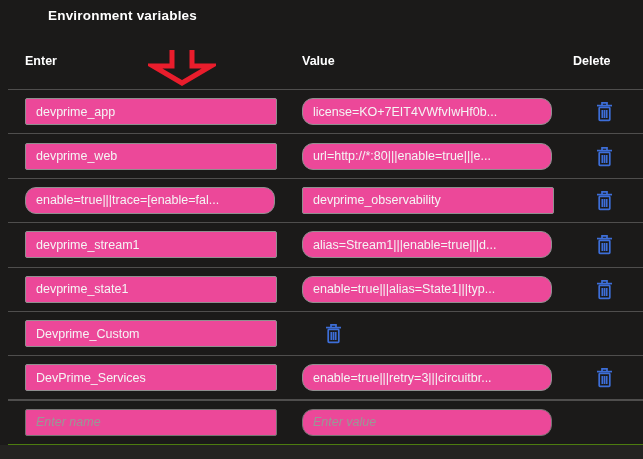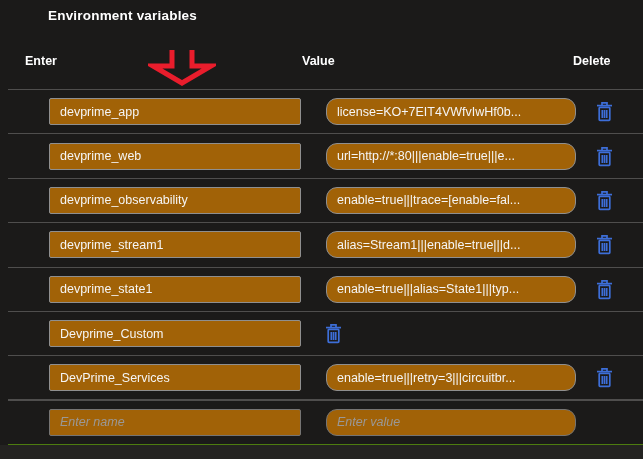--- a/index.html
+++ b/index.html
@@ -35,29 +35,28 @@
     height:44.4px;
     border-top:1px solid #4f4e4d;
   }
   .rows-wrap .data-row:last-child,
   .new-row { border-top:1px solid #4f4e4d; border-bottom:1px solid #4f4e4d; }
   .new-row { height:44.4px; border-bottom:none; }
   .new-row-outer { border-bottom:4px solid #4d7c0f; }
 
   .cell-input {
     height:27px; box-sizing:border-box;
-    background:#a16207;
+    background:#ec4899;
     border:1px solid #8f8f8f;
     border-radius:2px;
     color:#f5f5f5;
     font-family:"Liberation Sans", sans-serif;
     font-size:12.5px;
     padding:0 10px;
     outline:none;
-    margin-left:24px;
   }
   .name-input  { width:252px; }
   .value-input { width:250px;border-radius:11px; }
 
   .new-row .cell-input { border-color:#757473; }
   .cell-input::placeholder { color:#9a9896; font-style:italic; opacity:1; }
 
   .delete-btn {
     background:none; border:none; padding:0; margin:0 0 0 22px;
     width:18px; height:21px; cursor:pointer; display:block; line-height:0;
@@ -114,22 +113,22 @@
           <rect x="3.2" y="6.4" width="10.6" height="13" rx="0.8"></rect>
           <line x1="6.3" y1="9" x2="6.3" y2="17"></line>
           <line x1="8.5" y1="9" x2="8.5" y2="17"></line>
           <line x1="10.7" y1="9" x2="10.7" y2="17"></line>
         </svg>
       </button>
     </div>
   </div>
 
   <div class="grid-row data-row">
+    <div><input class="cell-input value-input" type="text" value="enable=true|||trace=[enable=fal..." style=""></div>
     <div><input class="cell-input name-input" type="text" value="devprime_observability" style=""></div>
-    <div><input class="cell-input value-input" type="text" value="enable=true|||trace=[enable=fal..." style=""></div>
     <div>
       <button class="delete-btn">
         <svg width="17" height="21" viewBox="0 0 17 21" fill="none" stroke="#3d6ed8" stroke-width="1.7">
           <path d="M6 4 V1.8 H11 V4"></path>
           <line x1="1" y1="4.6" x2="16" y2="4.6"></line>
           <rect x="3.2" y="6.4" width="10.6" height="13" rx="0.8"></rect>
           <line x1="6.3" y1="9" x2="6.3" y2="17"></line>
           <line x1="8.5" y1="9" x2="8.5" y2="17"></line>
           <line x1="10.7" y1="9" x2="10.7" y2="17"></line>
         </svg>

